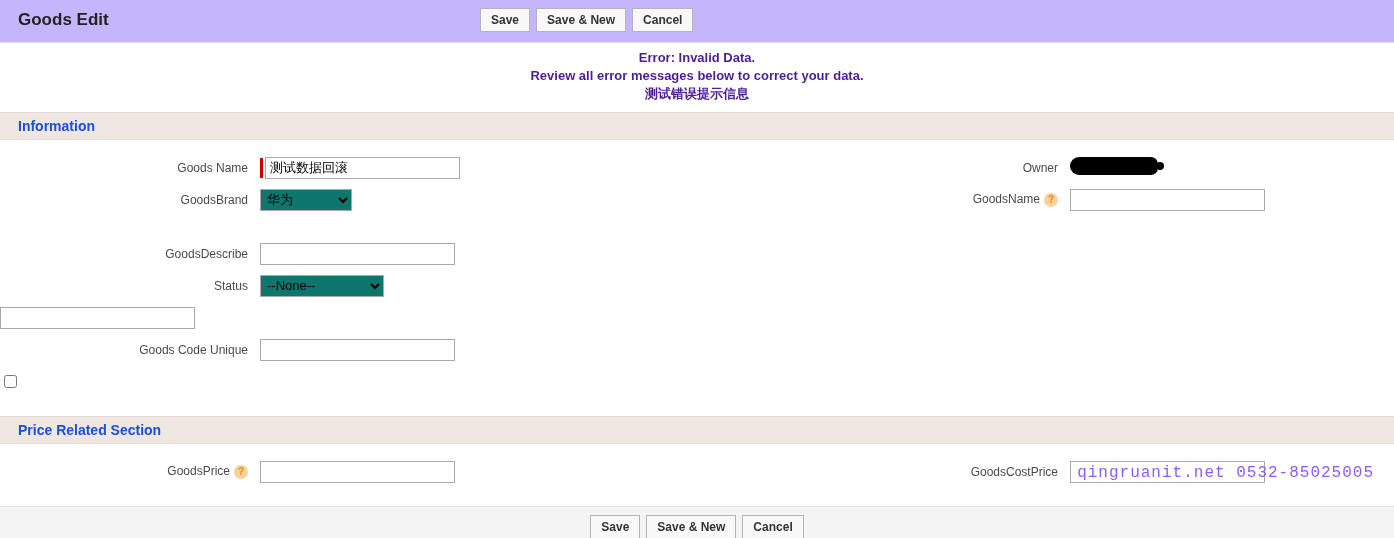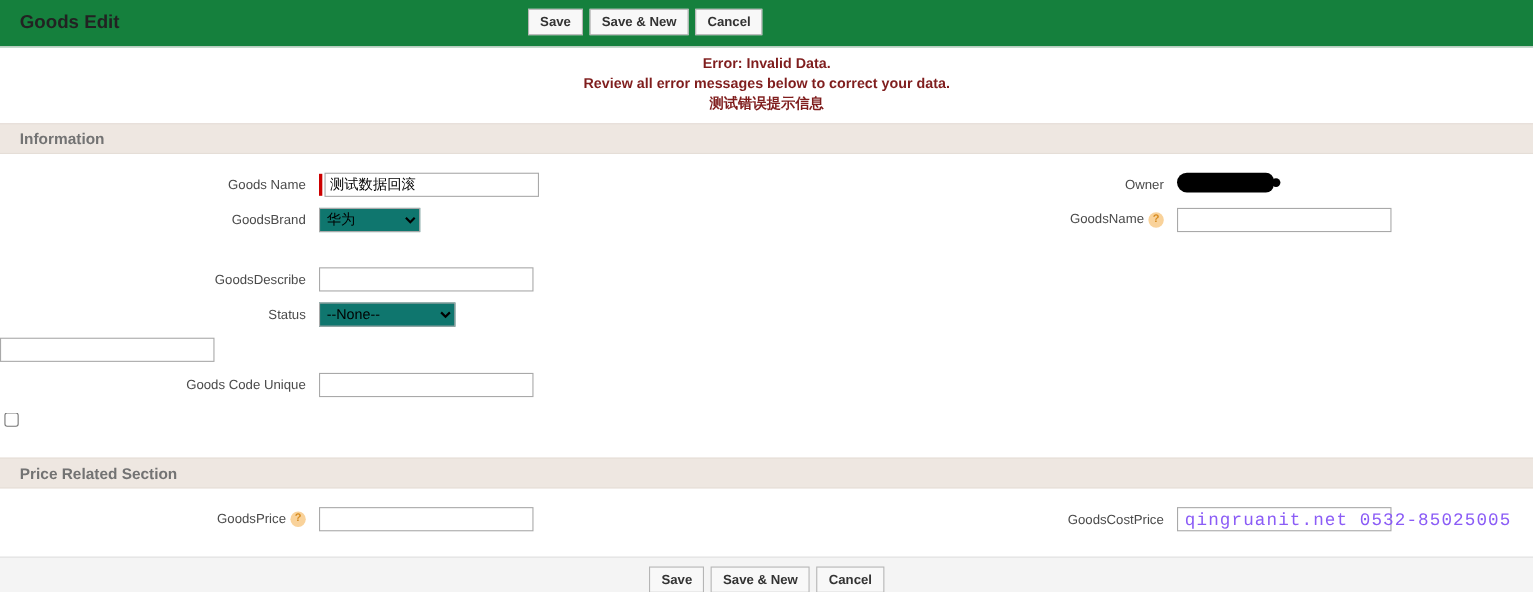--- a/index.html
+++ b/index.html
@@ -5,21 +5,21 @@
   * { box-sizing: border-box; }
   body {
     margin: 0;
     font-family: Arial, Helvetica, sans-serif;
     font-size: 12px;
     color: #333;
     background: #fff;
     width: 1394px;
   }
   .header-bar {
-    background: #15803d;
+    background: #c4b5fd;
     border-bottom: 1px solid #e0e0e0;
     padding: 8px 0 10px 0;
     position: relative;
     display: flex;
     align-items: center;
   }
   .page-title {
     font-size: 17px;
     font-weight: bold;
     color: #222;
@@ -37,32 +37,32 @@
     font-weight: bold;
     color: #333;
     background: #f8f8f8;
     border: 1px solid #b5b5b5;
     border-radius: 0;
     padding: 4px 10px;
     cursor: pointer;
   }
   .error-block {
     text-align: center;
-    color: #7f1d1d;
+    color: #4c1d95;
     font-weight: bold;
     font-size: 13px;
     padding: 6px 0 8px 0;
     line-height: 1.4;
   }
   .section-header {
     background: #eee7e1;
     padding: 5px 18px;
     font-size: 14px;
     font-weight: bold;
-    color: #737373;
+    color: #1d4ed8;
     border-top: 1px solid #e5ded7;
     border-bottom: 1px solid #e5ded7;
   }
   .form-body {
     padding: 12px 0 18px 0;
   }
   .form-row {
     display: flex;
     align-items: flex-start;
     padding: 2px 0;
@@ -72,21 +72,21 @@
     align-items: center;
     min-height: 28px;
   }
   .left-col {
     width: 700px;
   }
   .right-col {
     flex: 1;
   }
   .fld-label {
-    width: 290px;
+    width: 260px;
     text-align: right;
     padding-right: 12px;
     color: #4a4a4a;
     font-size: 12px;
   }
   .right-col .fld-label {
     width: 780px;
   }
   .required-bar {
     display: inline-block;

